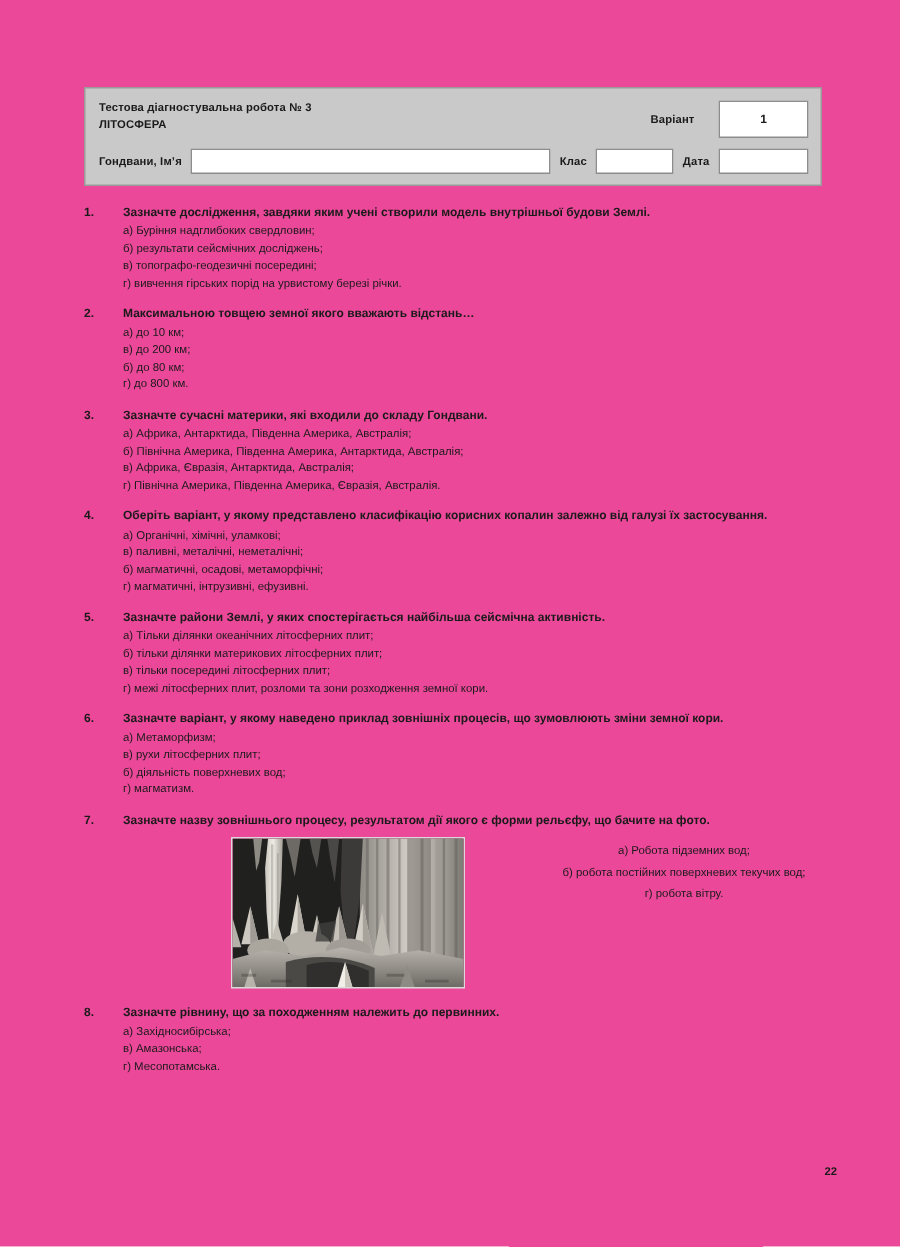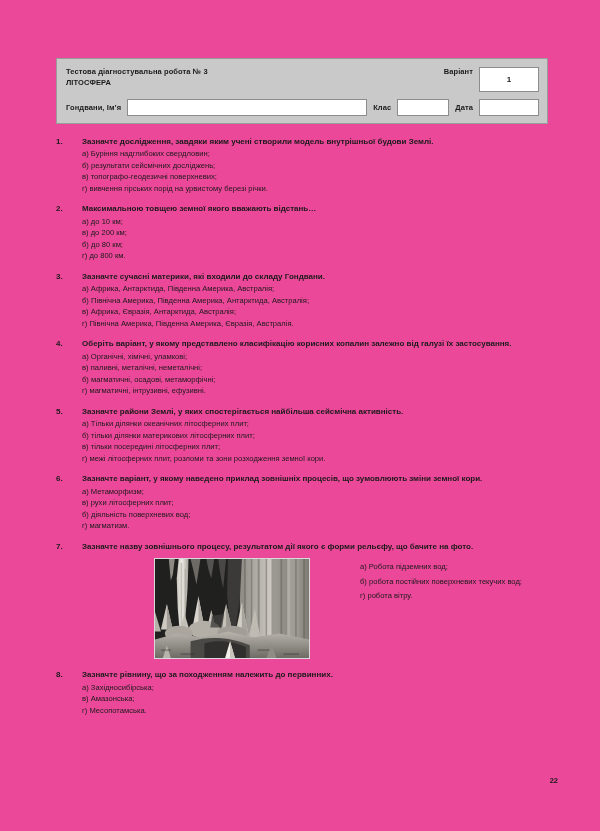--- a/index.html
+++ b/index.html
@@ -42,21 +42,22 @@
   }
   .header-titles {
     font-size: 7.5px;
     font-weight: bold;
     line-height: 1.45;
     letter-spacing: 0.1px;
     padding-top: 1px;
   }
   .header-variant {
     display: flex;
-    gap: 6px;
+    align-items: center;
+    gap: 16px;
     padding-top: 1px;
   }
   .field-label {
     font-size: 7.5px;
     font-weight: bold;
     white-space: nowrap;
     letter-spacing: 0.1px;
   }
   .field-box {
     background: #ffffff;
@@ -128,20 +129,21 @@
   .col-a { width: 255px; }
   .col-b { width: 240px; }
   .col-a-narrow { width: 243px; }
   .col-b-narrow { width: 250px; }
 
   
   .q7-content {
     display: flex;
     align-items: flex-start;
     margin-top: 6px;
+    text-align: center;
   }
   .photo-wrap {
     width: 156px;
     flex: 0 0 156px;
     margin-left: 72px;
   }
   .cave-photo {
     width: 156px;
     height: 101px;
     display: block;
@@ -198,21 +200,21 @@
 
   <div class="questions">
 
     <div class="q">
       <div class="q-num">1.</div>
       <div class="q-body">
         <div class="q-stem">Зазначте дослідження, завдяки яким учені створили модель внутрішньої будови Землі.</div>
         <div class="opts-single">
           <div class="opt">а) Буріння надглибоких свердловин;</div>
           <div class="opt">б) результати сейсмічних досліджень;</div>
-          <div class="opt">в) топографо-геодезичні поверхневих;</div>
+          <div class="opt">в) топографо-геодезичні посередині;</div>
           <div class="opt">г) вивчення гірських порід на урвистому березі річки.</div>
         </div>
       </div>
     </div>
 
     <div class="q">
       <div class="q-num">2.</div>
       <div class="q-body">
         <div class="q-stem">Максимальною товщею земної якого вважають відстань…</div>
         <div class="opts-two">

